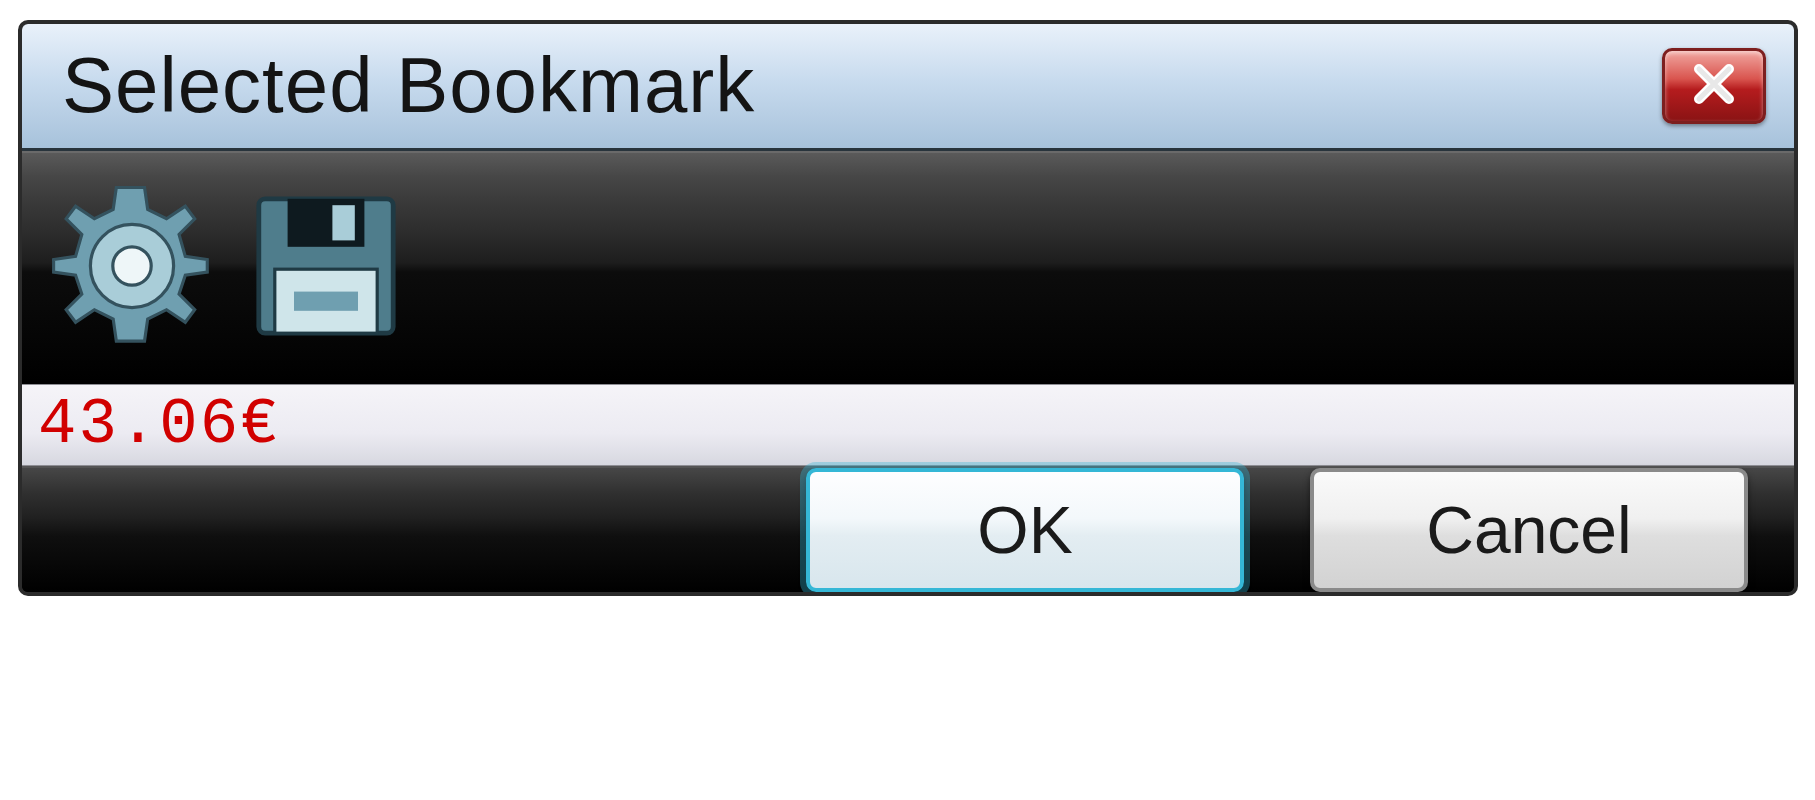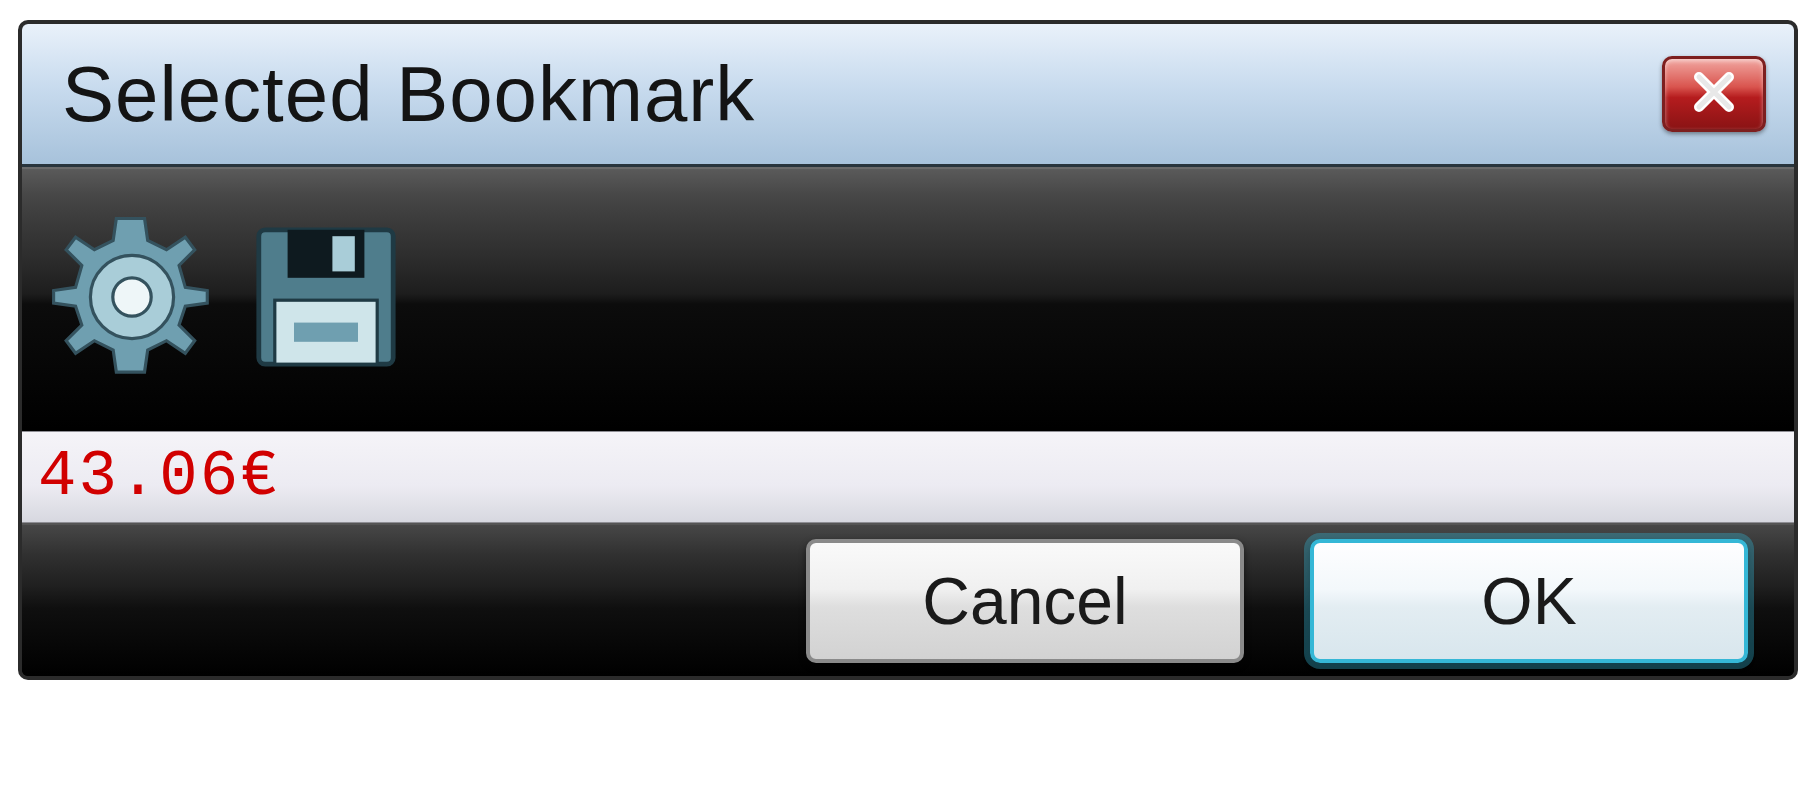--- a/index.html
+++ b/index.html
@@ -10,21 +10,21 @@
     font-family: "Segoe UI", Tahoma, sans-serif;
     background: #ffffff;
     overflow: hidden;
   }
 
   .dialog {
     position: absolute;
     left: 18px;
     top: 20px;
     width: 1780px;
-    height: 660px;
+    height: 576px;
     border: 4px solid #2b2b2b;
     border-radius: 10px;
     box-sizing: border-box;
     background: #000;
     display: flex;
     flex-direction: column;
     overflow: hidden;
   }
 
   
@@ -170,21 +170,21 @@
       </span>
     </div>
 
   </div>
 
   <div class="value-strip">
     <span class="value-text">43.06€</span>
   </div>
 
   <div class="buttonbar">
+    <div class="dlg-btn primary">
+      <span>OK</span>
+    </div>
     <div class="dlg-btn">
       <span>Cancel</span>
-    </div>
-    <div class="dlg-btn primary">
-      <span>OK</span>
     </div>
   </div>
 
 </div>
 
 </body></html>

